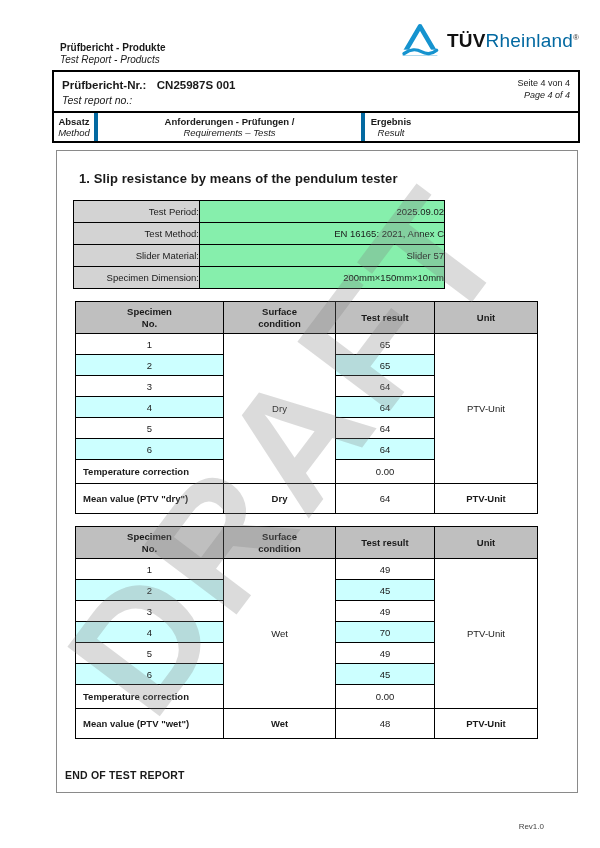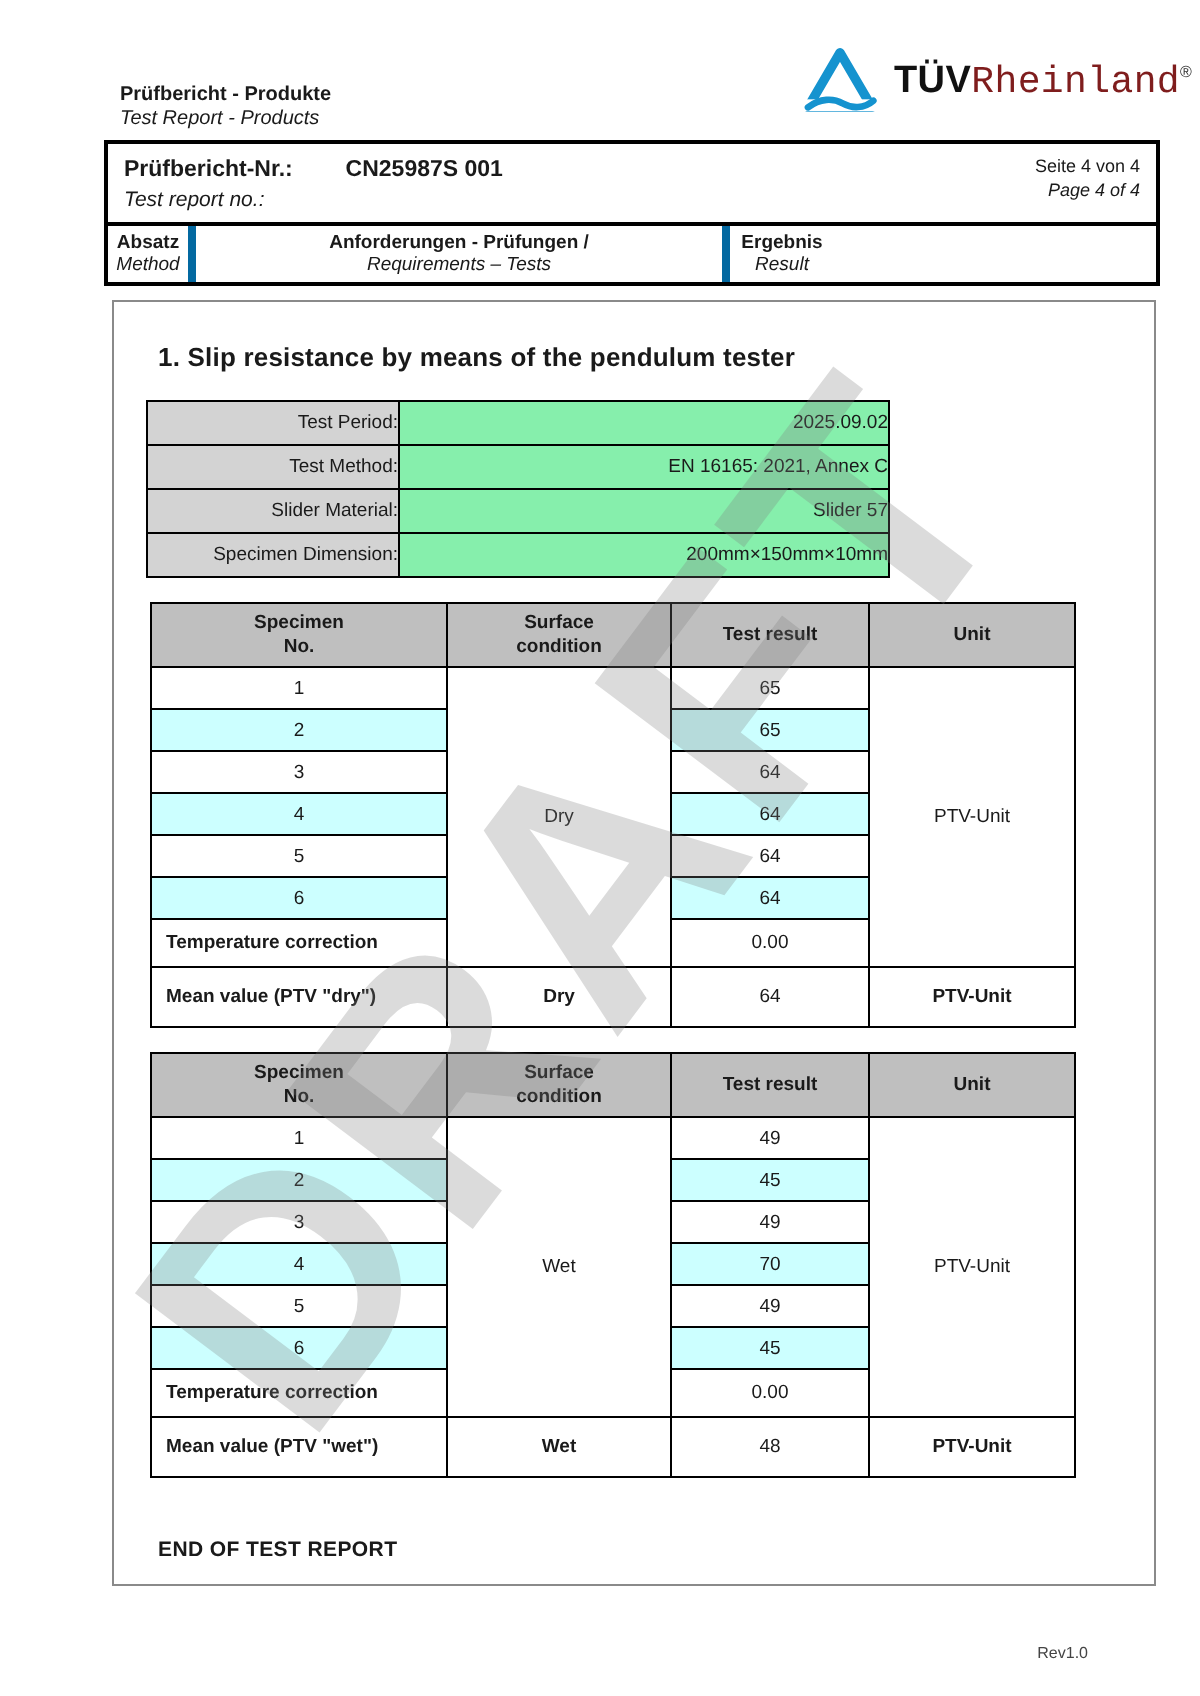--- a/index.html
+++ b/index.html
@@ -16,36 +16,36 @@
 
   
   .doc-type{position:absolute;left:60px;top:42px;line-height:12px;}
   .doc-type .l1{font-weight:bold;font-size:10px;}
   .doc-type .l2{font-style:italic;font-size:10px;}
 
   .logo{position:absolute;left:400px;top:22px;display:flex;align-items:center;}
   .logo svg{display:block;}
   .logo-text{margin-left:7px;font-size:19px;letter-spacing:0.2px;white-space:nowrap;}
   .logo-text .tuv{font-weight:bold;color:#111;}
-  .logo-text .rheinland{font-weight:normal;color:#7f1d1d;font-family:Liberation Mono, monospace;}
+  .logo-text .rheinland{font-weight:normal;color:#0369a1;}
   .logo-text sup{font-size:8px;vertical-align:super;color:#333;}
 
   
   .report-table{
     position:absolute;left:52px;top:70px;width:528px;
     border:2px solid #000;box-sizing:border-box;background:#fff;
   }
   .rt-rowA{
     display:flex;justify-content:space-between;align-items:flex-start;
     border-bottom:2px solid #000;
     padding:4px 8px 3px 8px;min-height:32px;box-sizing:border-box;
   }
   .rt-no{line-height:15px;}
   .rt-no .de{font-weight:bold;font-size:11.5px;}
-  .rt-no .num{font-weight:bold;font-size:11.5px;margin-left:22px;}
+  .rt-no .num{font-weight:bold;font-size:11.5px;margin-left:6px;}
   .rt-no .en{font-style:italic;font-size:10.5px;}
   .rt-page{text-align:right;line-height:12px;padding-top:1px;}
   .rt-page .de{font-size:9px;}
   .rt-page .en{font-size:9px;font-style:italic;}
   .rt-rowB{display:flex;box-sizing:border-box;}
   .rt-cell{
     box-sizing:border-box;padding:3px 2px;text-align:center;line-height:11px;
     border-right:4px solid #0369a1;
   }
   .rt-cell:last-child{border-right:none;}
@@ -95,21 +95,21 @@
   .result-table td{height:21px;text-align:center;vertical-align:middle;background:#fff;}
   .result-table td.hl{background:#ccffff;}
   .result-table td.merged{background:#fff;}
   .result-table .temp-row td{height:24px;}
   .result-table .temp-label{text-align:left;font-weight:bold;padding-left:7px;}
   .result-table .mean-row td{height:30px;}
   .result-table .mean-label{text-align:left;font-weight:bold;padding-left:7px;}
   .result-table .mean-cond,.result-table .mean-unit{font-weight:bold;}
 
   .end-text{
-    margin:30px 0 0 22px;font-size:10.5px;font-weight:bold;letter-spacing:0.2px;
+    margin:30px 0 0 8px;font-size:10.5px;font-weight:bold;letter-spacing:0.2px;
     position:relative;z-index:2;
   }
 
   .rev{position:absolute;right:56px;top:822px;font-size:8px;color:#444;padding-left:23px;}
 </style>
 </head>
 <body>
 
 <div class="page">
 

